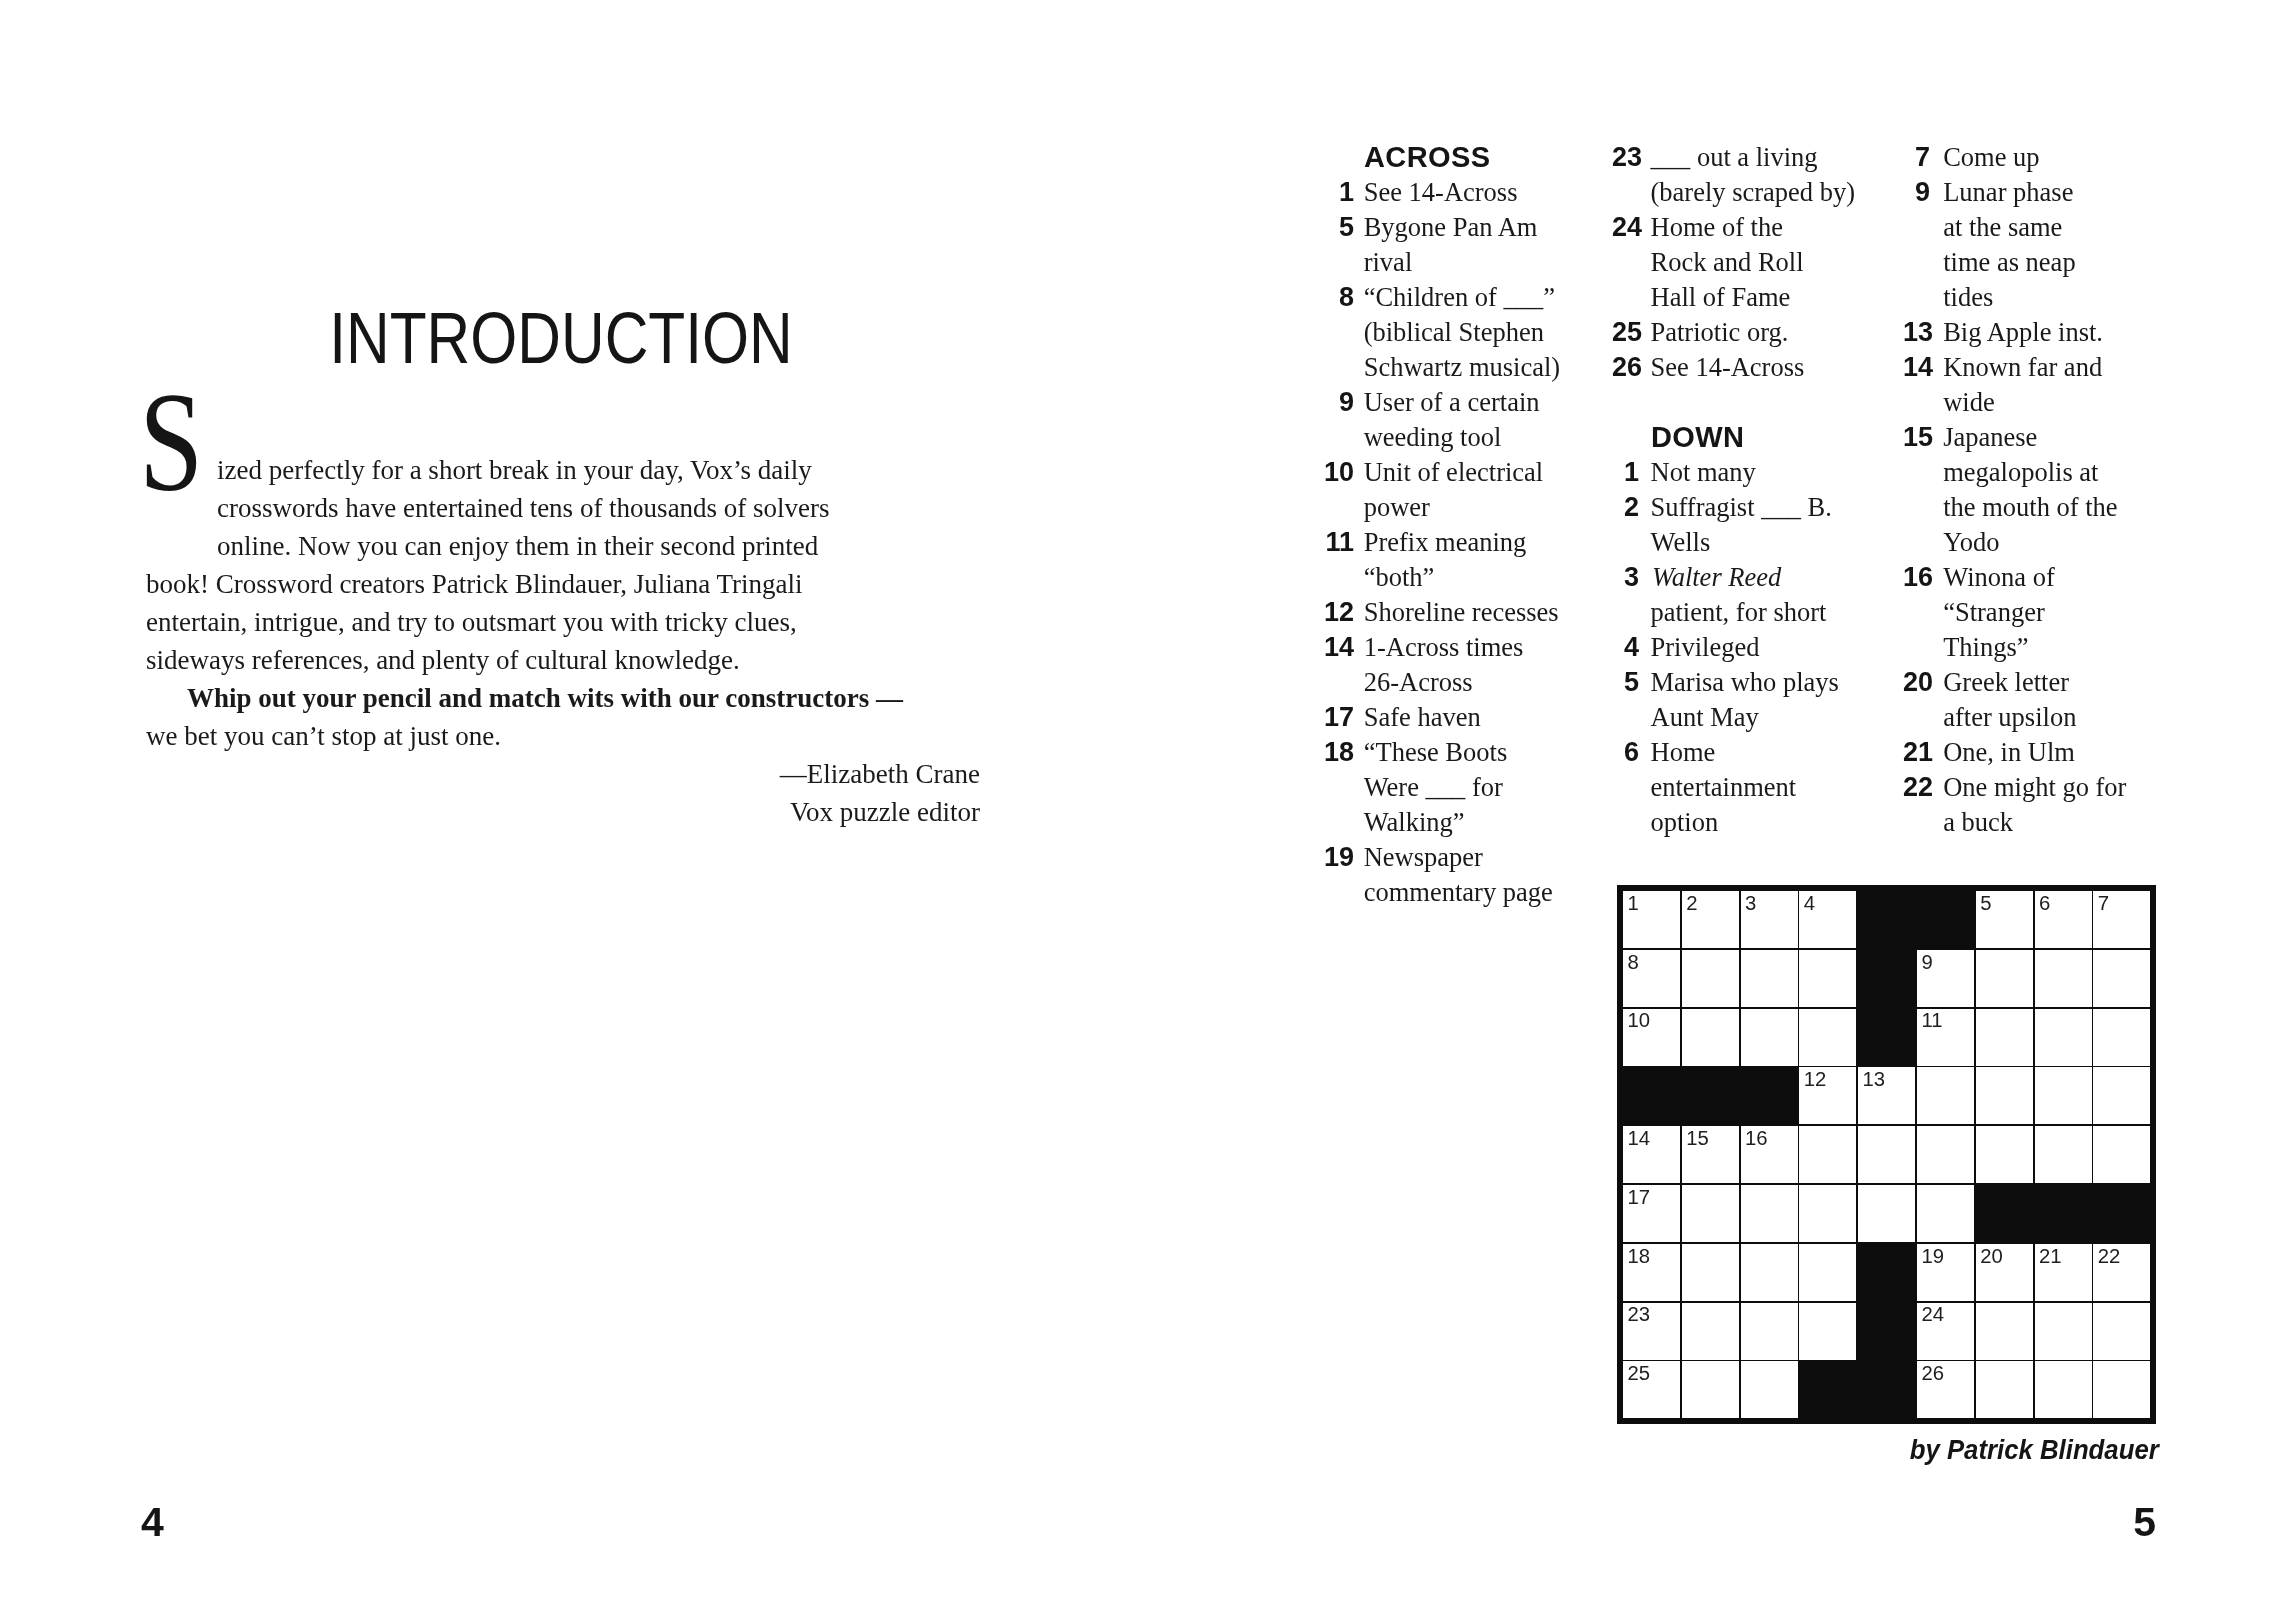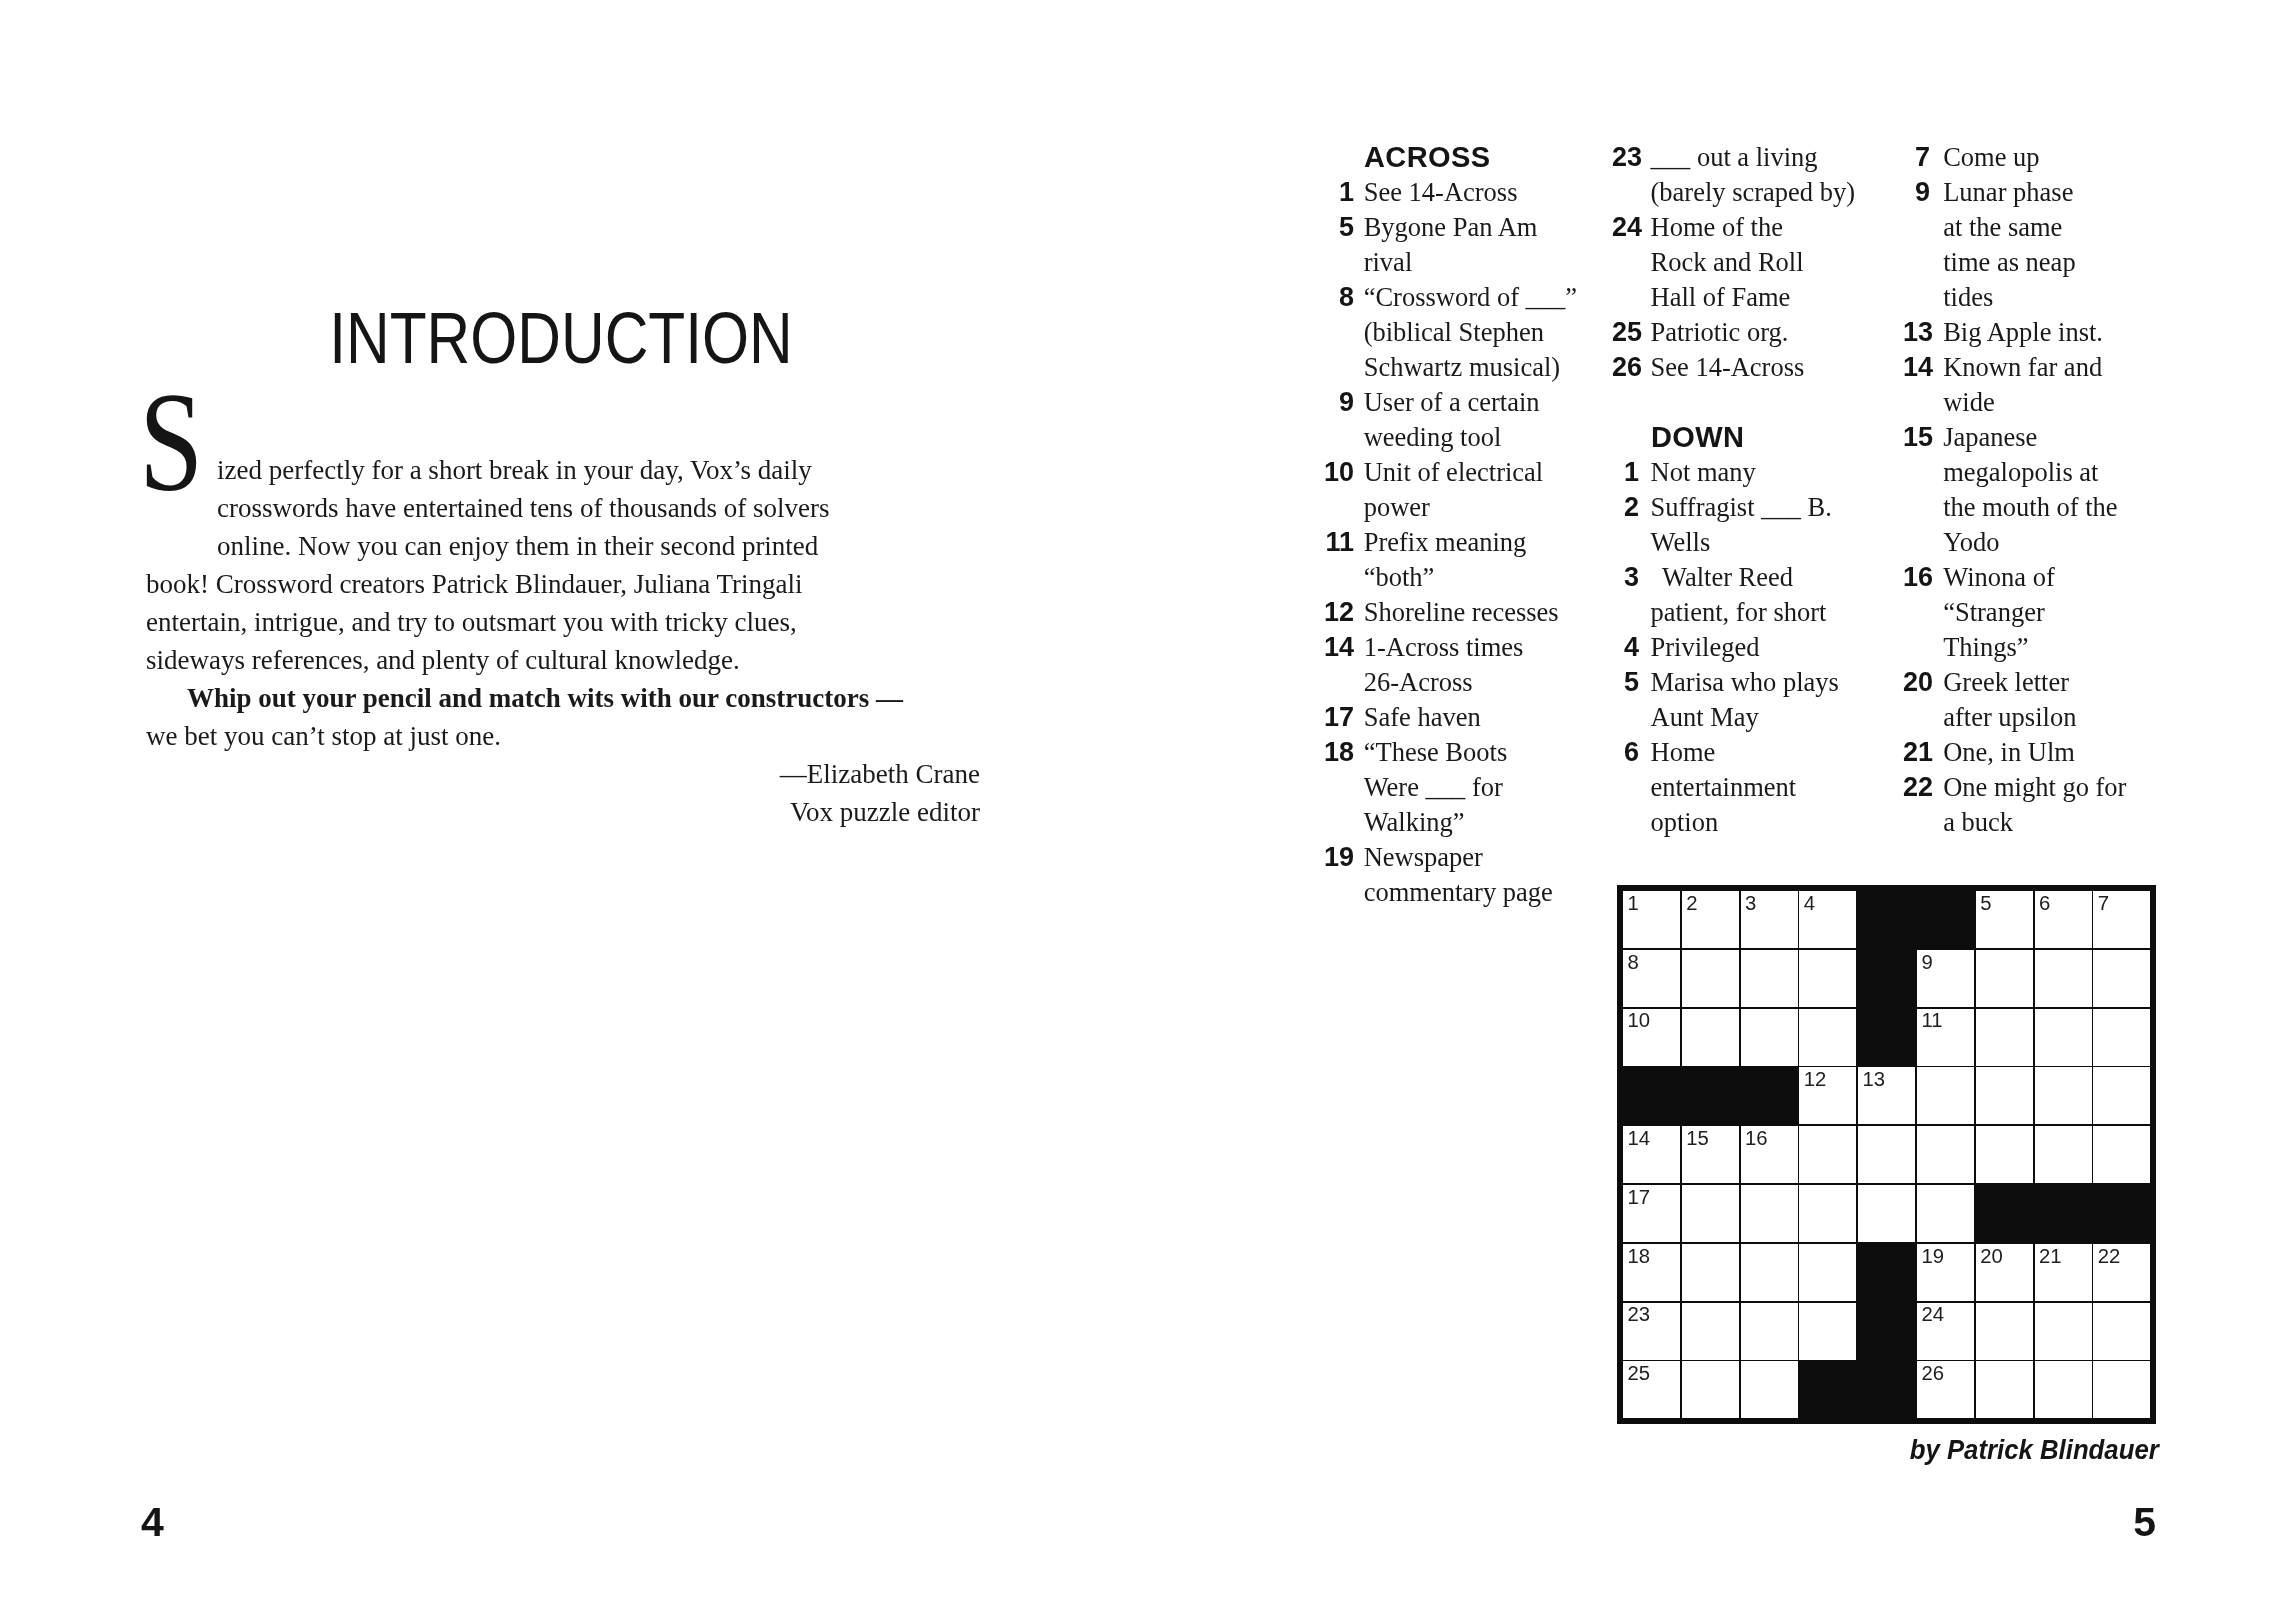--- a/index.html
+++ b/index.html
@@ -111,21 +111,21 @@
     <div class="crow">
       <span class="cnum" style="width: 39px;">5</span>
       <span class="ctext" style="margin-left: 9.7px;">Bygone Pan Am</span>
     </div>
     <div class="crow">
       <span class="cnum" style="width: 39px;"></span>
       <span class="ctext" style="margin-left: 9.7px;">rival</span>
     </div>
     <div class="crow">
       <span class="cnum" style="width: 39px;">8</span>
-      <span class="ctext" style="margin-left: 9.7px;">“Crossword of ___”</span>
+      <span class="ctext" style="margin-left: 9.7px;">“Children of ___”</span>
     </div>
     <div class="crow">
       <span class="cnum" style="width: 39px;"></span>
       <span class="ctext" style="margin-left: 9.7px;">(biblical Stephen</span>
     </div>
     <div class="crow">
       <span class="cnum" style="width: 39px;"></span>
       <span class="ctext" style="margin-left: 9.7px;">Schwartz musical)</span>
     </div>
     <div class="crow">
@@ -229,21 +229,21 @@
     <div class="crow">
       <span class="cnum" style="width: 27px;">2</span>
       <span class="ctext" style="margin-left: 11.5px;">Suffragist ___ B.</span>
     </div>
     <div class="crow">
       <span class="cnum" style="width: 27px;"></span>
       <span class="ctext" style="margin-left: 11.5px;">Wells</span>
     </div>
     <div class="crow">
       <span class="cnum" style="width: 27px;">3</span>
-      <span class="ctext" style="margin-left: 23px;">Walter Reed</span>
+      <span class="ctext" style="margin-left: 13px; font-style: italic;">Walter Reed</span>
     </div>
     <div class="crow">
       <span class="cnum" style="width: 27px;"></span>
       <span class="ctext" style="margin-left: 11.5px;">patient, for short</span>
     </div>
     <div class="crow">
       <span class="cnum" style="width: 27px;">4</span>
       <span class="ctext" style="margin-left: 11.5px;">Privileged</span>
     </div>
     <div class="crow">

